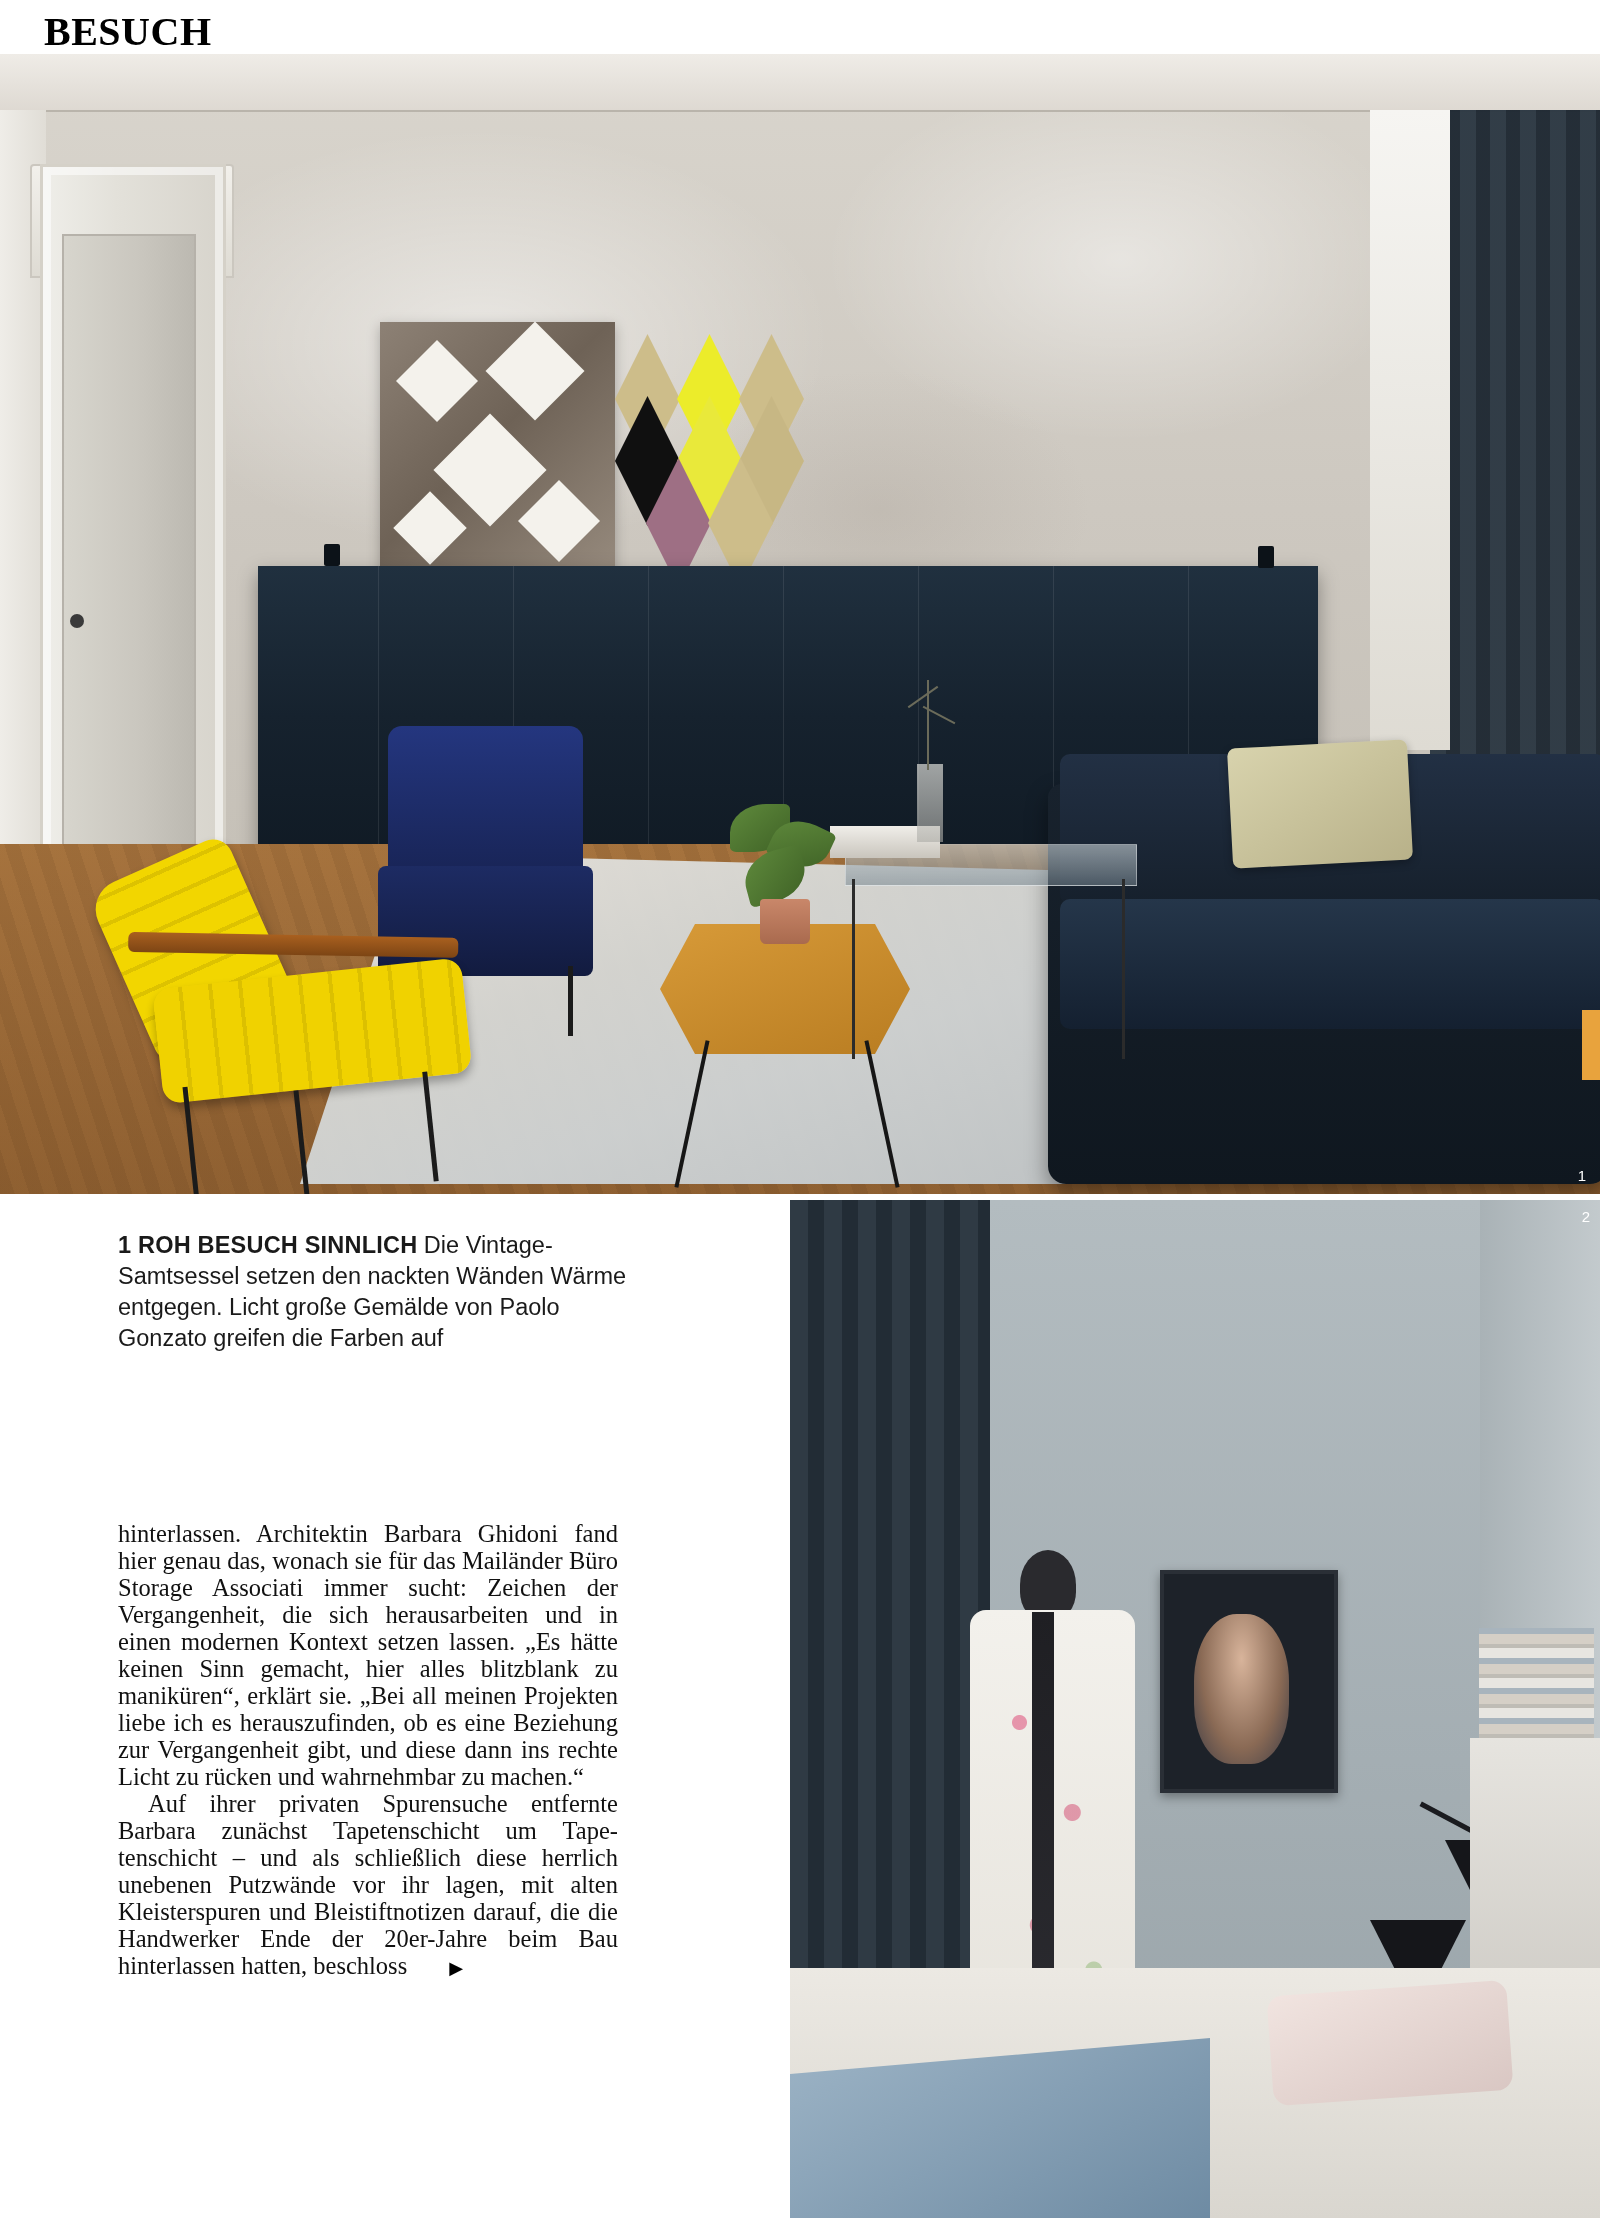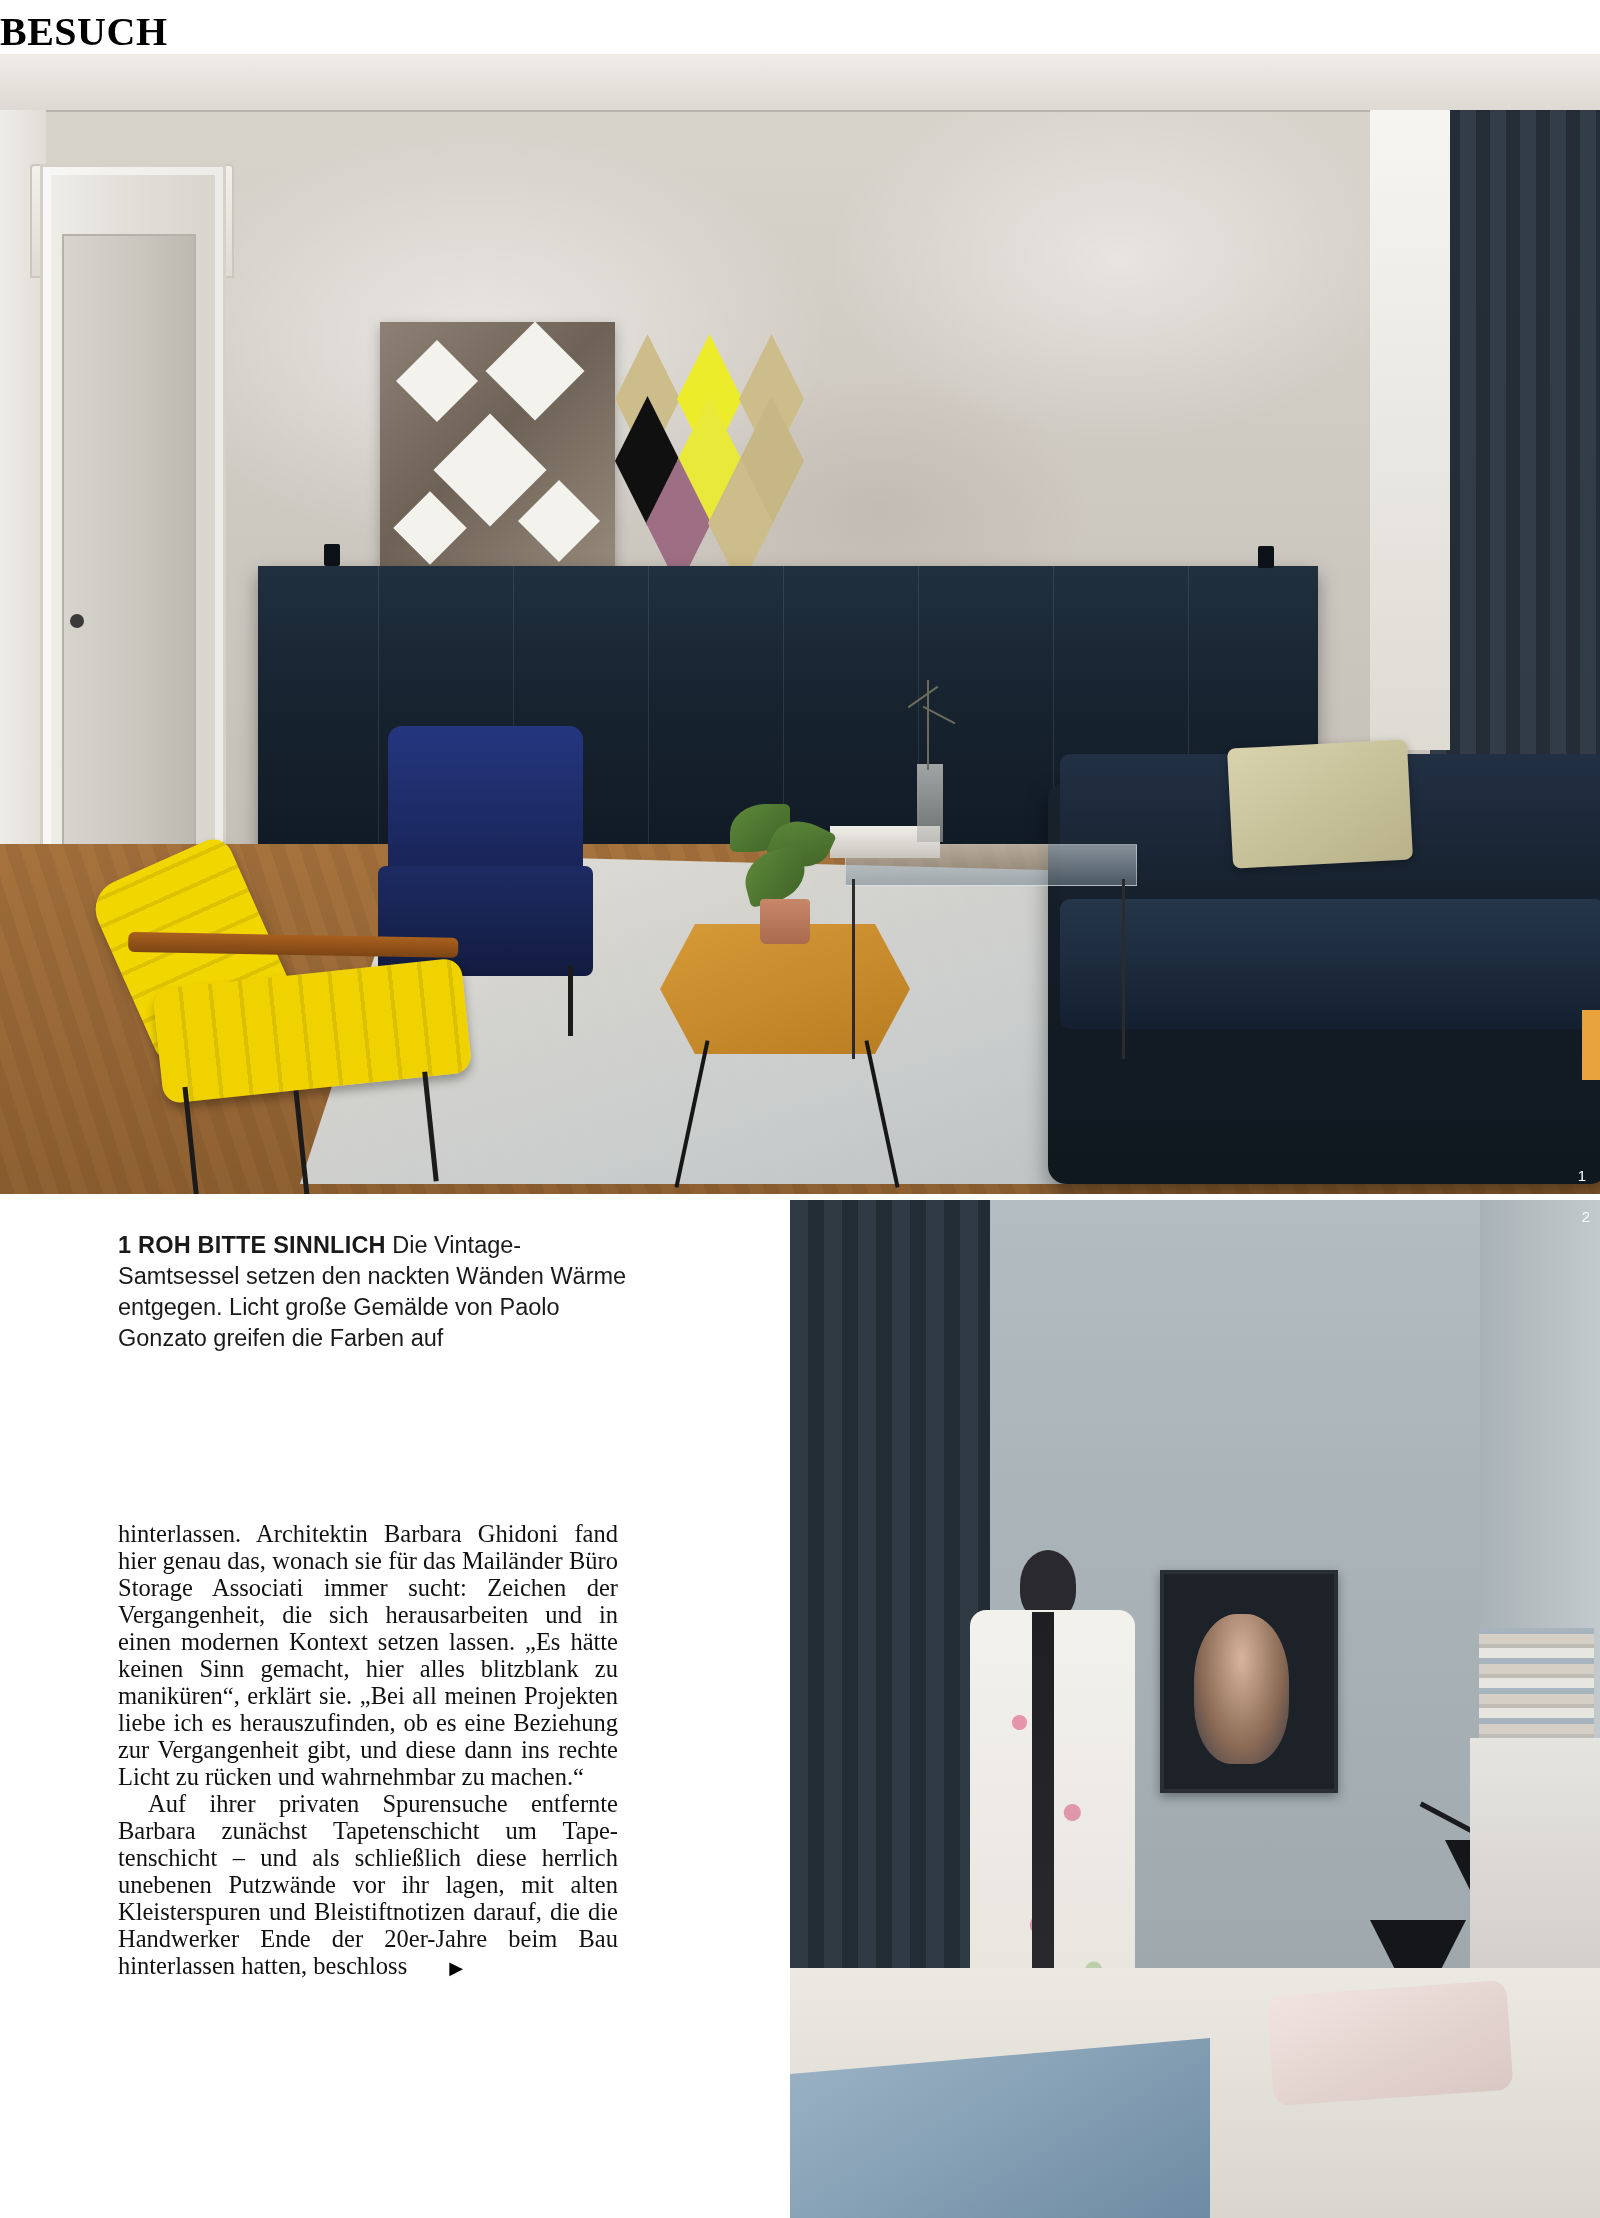--- a/index.html
+++ b/index.html
@@ -19,20 +19,21 @@
   .section-header {
     position: absolute;
     left: 0;
     top: 8px;
     font-family: "Liberation Serif", serif;
     font-weight: bold;
     font-size: 40px;
     letter-spacing: 0.5px;
     color: #000;
     white-space: nowrap;
+    padding-left: 44px;
   }
 
   
   .photo-top {
     position: absolute;
     left: 0;
     top: 54px;
     width: 1600px;
     height: 1140px;
     overflow: hidden;
@@ -480,20 +481,20 @@
 
   <div class="bed"></div>
   <div class="bed-pillow"></div>
   <div class="bed-blanket"></div>
 
   <div class="photo-number" style="right:10px;top:8px;">2</div>
 </div>
 
 <div class="text-col">
   <div class="caption">
-    <b><span>1</span> <span>ROH BITTE SINNLICH</span></b><span> Die Vintage-Samtsessel setzen den nackten Wänden Wärme entgegen. Licht große Gemälde von Paolo Gonzato greifen die Farben auf</span>
+    <b><span>1</span> <span>ROH BESUCH SINNLICH</span></b><span> Die Vintage-Samtsessel setzen den nackten Wänden Wärme entgegen. Licht große Gemälde von Paolo Gonzato greifen die Farben auf</span>
   </div>
 </div>
 
 <div class="body-col">
   <p>hinterlassen. Architektin Barbara Ghidoni fand hier genau das, wonach sie für das Mailänder Büro Storage Associati immer sucht: Zeichen der Vergangenheit, die sich herausarbeiten und in einen modernen Kontext setzen lassen. „Es hätte keinen Sinn gemacht, hier alles blitzblank zu manikü­ren“, erklärt sie. „Bei all meinen Projekten liebe ich es herauszufinden, ob es eine Be­ziehung zur Vergangenheit gibt, und diese dann ins rechte Licht zu rücken und wahr­nehmbar zu machen.“</p>
   <p class="indent"><span>Auf ihrer privaten Spurensuche entfernte Barbara zunächst Tapetenschicht um Tape­tenschicht – und als schließlich diese herr­lich unebenen Putzwände vor ihr lagen, mit alten Kleisterspuren und Bleistiftnotizen dar­auf, die die Handwerker Ende der 20er-Jahre beim Bau hinterlassen hatten, beschloss</span><span class="arrow">▶</span></p>
 </div>
 
 </body></html>

